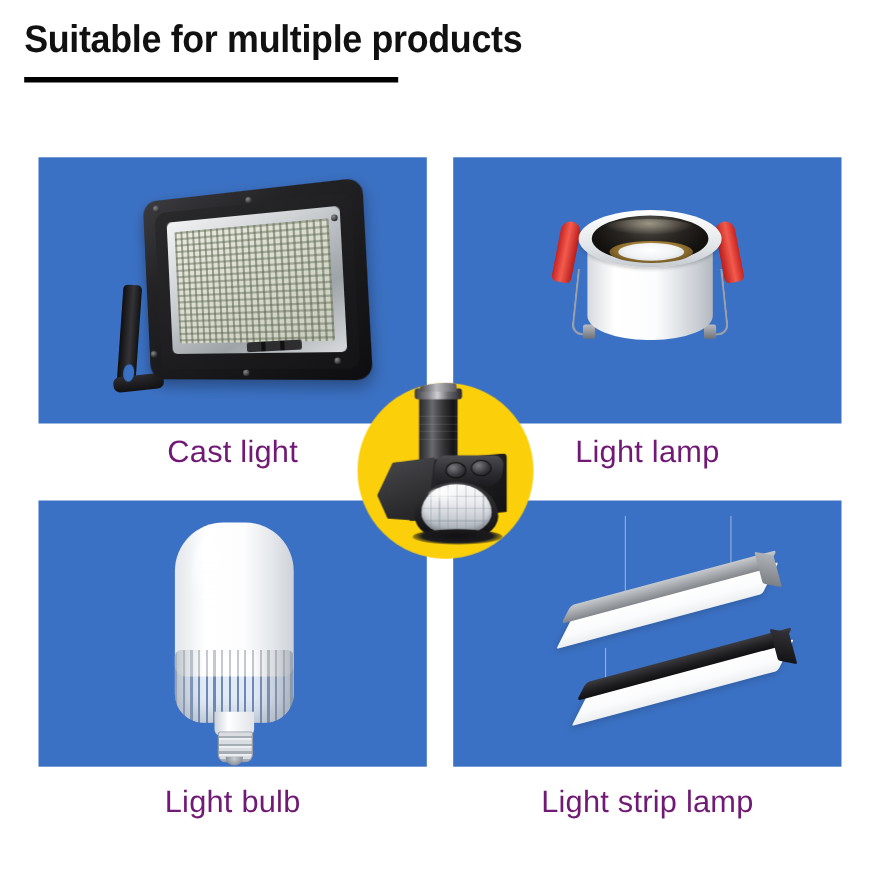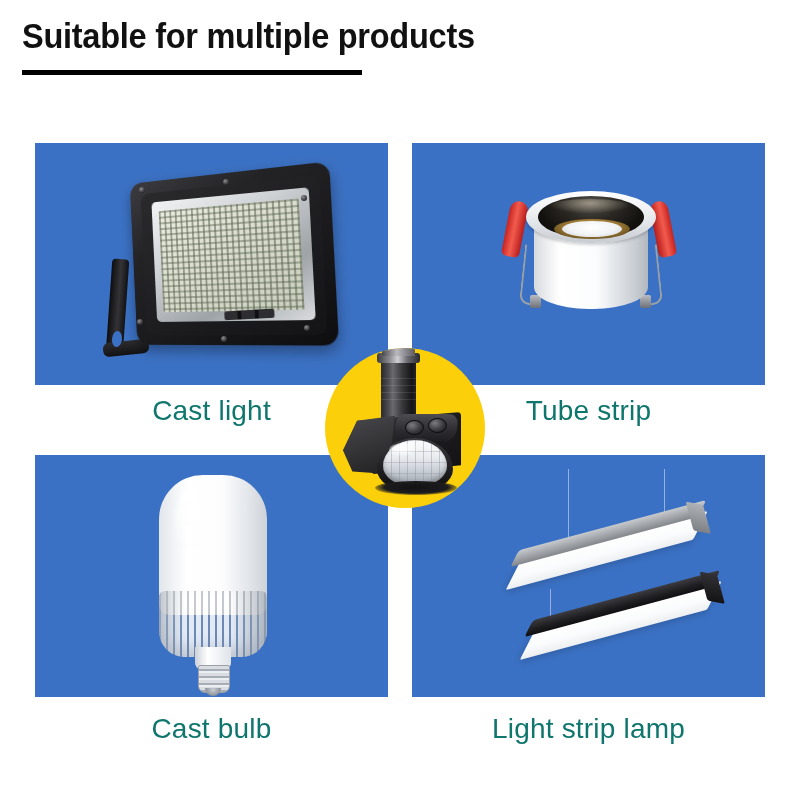--- a/index.html
+++ b/index.html
@@ -65,21 +65,21 @@
     background: #3b71c4;
     overflow: hidden;
   }
   .panel-label {
     position: absolute;
     left: 0;
     width: 353px;
     text-align: center;
     font-size: 28px;
     font-weight: 300;
-    color: #0f766e;
+    color: #701a75;
     letter-spacing: 0.2px;
     white-space: nowrap;
   }
 
   
   #panel-cast-light   { left: 35px;  top: 143px; }
   #panel-tube-lamp    { left: 412px; top: 143px; }
   #panel-light-bulb   { left: 35px;  top: 455px; }
   #panel-strip-lamp   { left: 412px; top: 455px; }
 
@@ -493,36 +493,36 @@
         <div class="art" id="dl-barrel"></div>
         <div class="art" id="dl-clip-left"></div>
         <div class="art" id="dl-clip-right"></div>
         <div class="art" id="dl-rim"></div>
         <div class="art" id="dl-reflector"></div>
         <div class="art" id="dl-reflector-gloss"></div>
         <div class="art" id="dl-inner-gold"></div>
         <div class="art" id="dl-cob"></div>
       </div>
     </div>
-    <div class="panel-label">Tube strip</div>
+    <div class="panel-label">Light lamp</div>
   </div>
 
   <div class="panel" id="panel-light-bulb">
     <div class="panel-image">
       <div class="art" id="art-bulb">
         <div class="art" id="bulb-globe"></div>
         <div class="art" id="bulb-globe-gloss"></div>
         <div class="art" id="bulb-fins"></div>
         <div class="art" id="bulb-fin-shade"></div>
         <div class="art" id="bulb-neck"></div>
         <div class="art" id="bulb-base"></div>
         <div class="art" id="bulb-base-tip"></div>
       </div>
     </div>
-    <div class="panel-label">Cast bulb</div>
+    <div class="panel-label">Light bulb</div>
   </div>
 
   <div class="panel" id="panel-strip-lamp">
     <div class="panel-image">
       <div class="art" id="art-strip">
         <div class="art strip-wire" id="strip-wire-1"></div>
         <div class="art strip-wire" id="strip-wire-2"></div>
         <div class="art strip-wire" id="strip-wire-3"></div>
 
         <div class="art" id="strip-lamp-silver">

